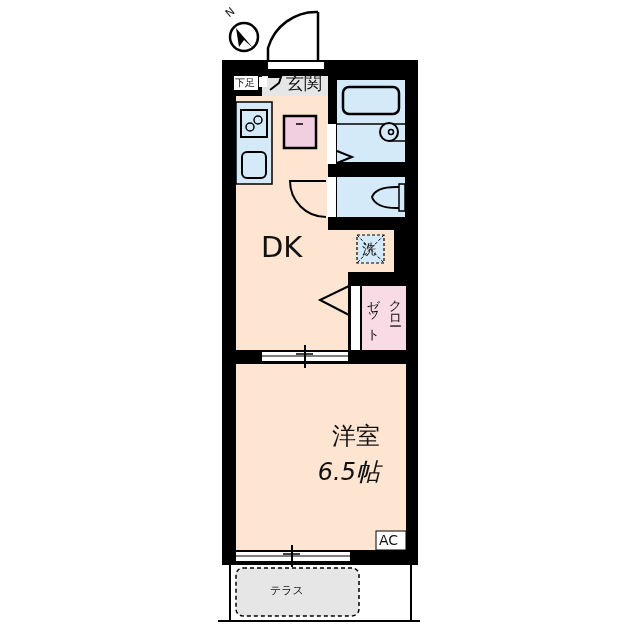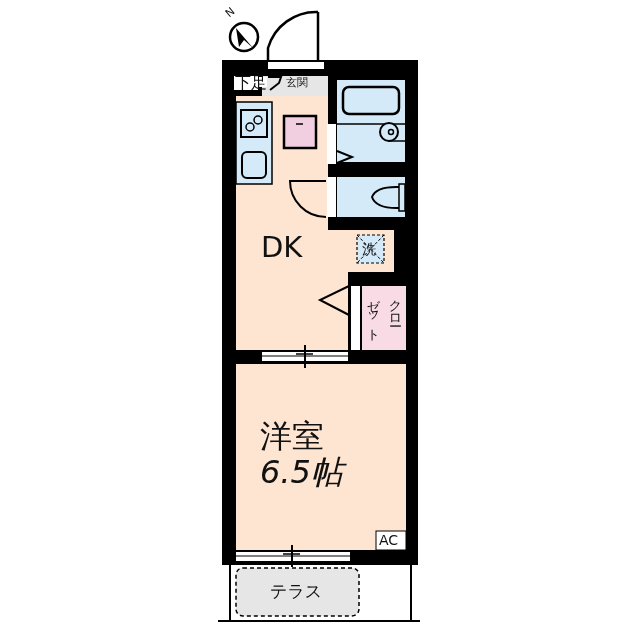--- a/index.html
+++ b/index.html
@@ -1,19 +1,19 @@
 <!DOCTYPE html>
 <html><head>
 <meta charset="utf-8">
 <style>
   html, body { margin:0; padding:0; background:#ffffff; }
   body { width:640px; height:640px; position:relative; overflow:hidden; font-family:"DejaVu Sans", "Liberation Sans", sans-serif; }
   svg { position:absolute; left:0; top:0; }
   .lbl { position:absolute; color:#111; white-space:nowrap; }
-  .room-label { font-size:32px; text-align:left; line-height:32px; }
+  .room-label { font-size:24px; text-align:right; line-height:32px; }
 </style>
 </head>
 <body>
 
 <svg width="640" height="640" viewBox="0 0 640 640">
 
   <rect x="222" y="60" width="196" height="505" fill="#000"></rect>
 
   <rect x="236" y="96" width="92" height="254" fill="#fde5d2"></rect>
   <rect x="328" y="230" width="66" height="42" fill="#fde5d2"></rect>
@@ -80,22 +80,22 @@
   <line x1="218" y1="621" x2="420" y2="621" stroke="#000" stroke-width="2"></line>
   <rect x="236" y="568" width="123" height="48" rx="7" fill="#e6e6e6" stroke="#000" stroke-width="1.5" stroke-dasharray="4,3"></rect>
 
   <g>
     <circle cx="244" cy="37" r="14" fill="#fff" stroke="#000" stroke-width="2.5"></circle>
     <path d="M236 28 L253 48 L244 40 L239 47 Z" fill="#000"></path>
   </g>
 </svg>
 
 <div class="lbl" style="left:226px;top:6px;font-size:11px;transform:rotate(-40deg);">N</div>
-<div class="lbl" style="left:235px;top:76px;font-size:16px;line-height:13px;">下足</div>
-<div class="lbl" style="left:286px;top:75px;font-size:11px;line-height:16px;">玄関</div>
+<div class="lbl" style="left:235px;top:76px;font-size:10px;line-height:13px;">下足</div>
+<div class="lbl" style="left:286px;top:75px;font-size:18px;line-height:16px;">玄関</div>
 <div class="lbl" style="left:261px;top:232px;font-size:29px;line-height:30px;">DK</div>
 <div class="lbl" style="left:362px;top:241px;font-size:14px;line-height:16px;">洗</div>
 <div class="lbl" style="left:388px;top:290px;font-size:13px;line-height:15px;writing-mode:vertical-rl;">クロー</div>
 <div class="lbl" style="left:366px;top:290px;font-size:13px;line-height:15px;writing-mode:vertical-rl;">ゼット</div>
 <div class="lbl room-label" style="left:260px;top:420px;width:120px;">洋室</div>
 <div class="lbl room-label" style="left:260px;top:456px;width:120px;font-style:italic;">6.5帖</div>
 <div class="lbl" style="left:379px;top:533px;font-size:14px;line-height:15px;">AC</div>
-<div class="lbl" style="left:270px;top:582px;font-size:17px;line-height:18px;">テラス</div>
+<div class="lbl" style="left:270px;top:582px;font-size:11px;line-height:18px;">テラス</div>
 
 </body></html>

